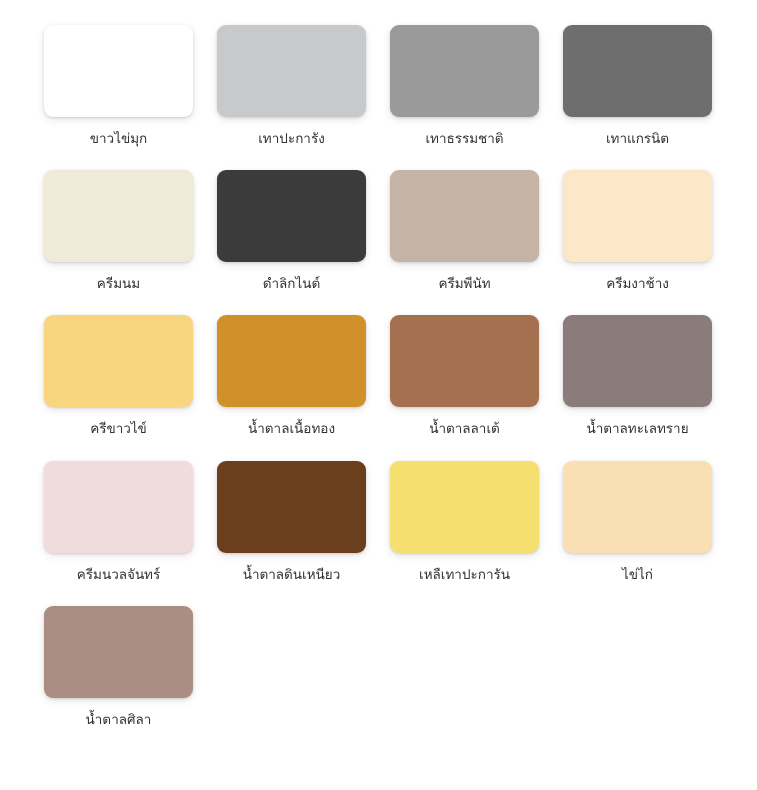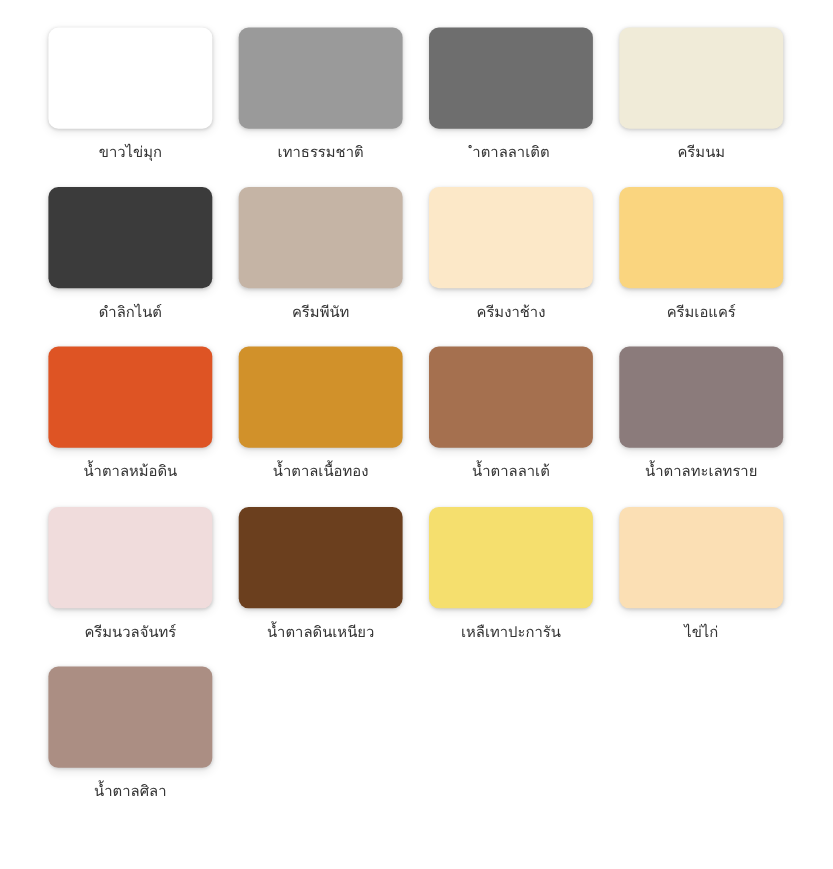--- a/index.html
+++ b/index.html
@@ -50,50 +50,50 @@
 </style>
 </head>
 <body style="background: rgb(255, 255, 255);">
 
 <main id="palette-grid">
     <div class="swatch-card">
       <div class="swatch-chip" style="background-color: rgb(255, 255, 255);"></div>
       <div class="swatch-label">ขาวไข่มุก</div>
     </div>
     <div class="swatch-card">
+      <div class="swatch-chip" style="background-color: rgb(200, 201, 203);"></div>
+      <div class="swatch-label">เทาปะการัง</div>
+    </div>
+    <div class="swatch-card">
       <div class="swatch-chip" style="background-color: rgb(154, 154, 154);"></div>
       <div class="swatch-label">เทาธรรมชาติ</div>
     </div>
     <div class="swatch-card">
       <div class="swatch-chip" style="background-color: rgb(110, 110, 110);"></div>
-      <div class="swatch-label">ำตาลลาเติต</div>
+      <div class="swatch-label">เทาแกรนิต</div>
     </div>
     <div class="swatch-card">
       <div class="swatch-chip" style="background-color: rgb(240, 235, 216);"></div>
       <div class="swatch-label">ครีมนม</div>
     </div>
     <div class="swatch-card">
       <div class="swatch-chip" style="background-color: rgb(59, 59, 59);"></div>
       <div class="swatch-label">ดำลิกไนต์</div>
     </div>
     <div class="swatch-card">
       <div class="swatch-chip" style="background-color: rgb(197, 180, 165);"></div>
       <div class="swatch-label">ครีมพีนัท</div>
     </div>
     <div class="swatch-card">
       <div class="swatch-chip" style="background-color: rgb(252, 232, 200);"></div>
       <div class="swatch-label">ครีมงาช้าง</div>
     </div>
     <div class="swatch-card">
       <div class="swatch-chip" style="background-color: rgb(250, 213, 127);"></div>
-      <div class="swatch-label">ครีมเอแคร์</div>
-    </div>
-    <div class="swatch-card">
-      <div class="swatch-chip" style="background-color: rgb(222, 84, 36);"></div>
-      <div class="swatch-label">น้ำตาลหม้อดิน</div>
+      <div class="swatch-label">ครีขาวไข์</div>
     </div>
     <div class="swatch-card">
       <div class="swatch-chip" style="background-color: rgb(209, 145, 42);"></div>
       <div class="swatch-label">น้ำตาลเนื้อทอง</div>
     </div>
     <div class="swatch-card">
       <div class="swatch-chip" style="background-color: rgb(165, 112, 79);"></div>
       <div class="swatch-label">น้ำตาลลาเต้</div>
     </div>
     <div class="swatch-card">

